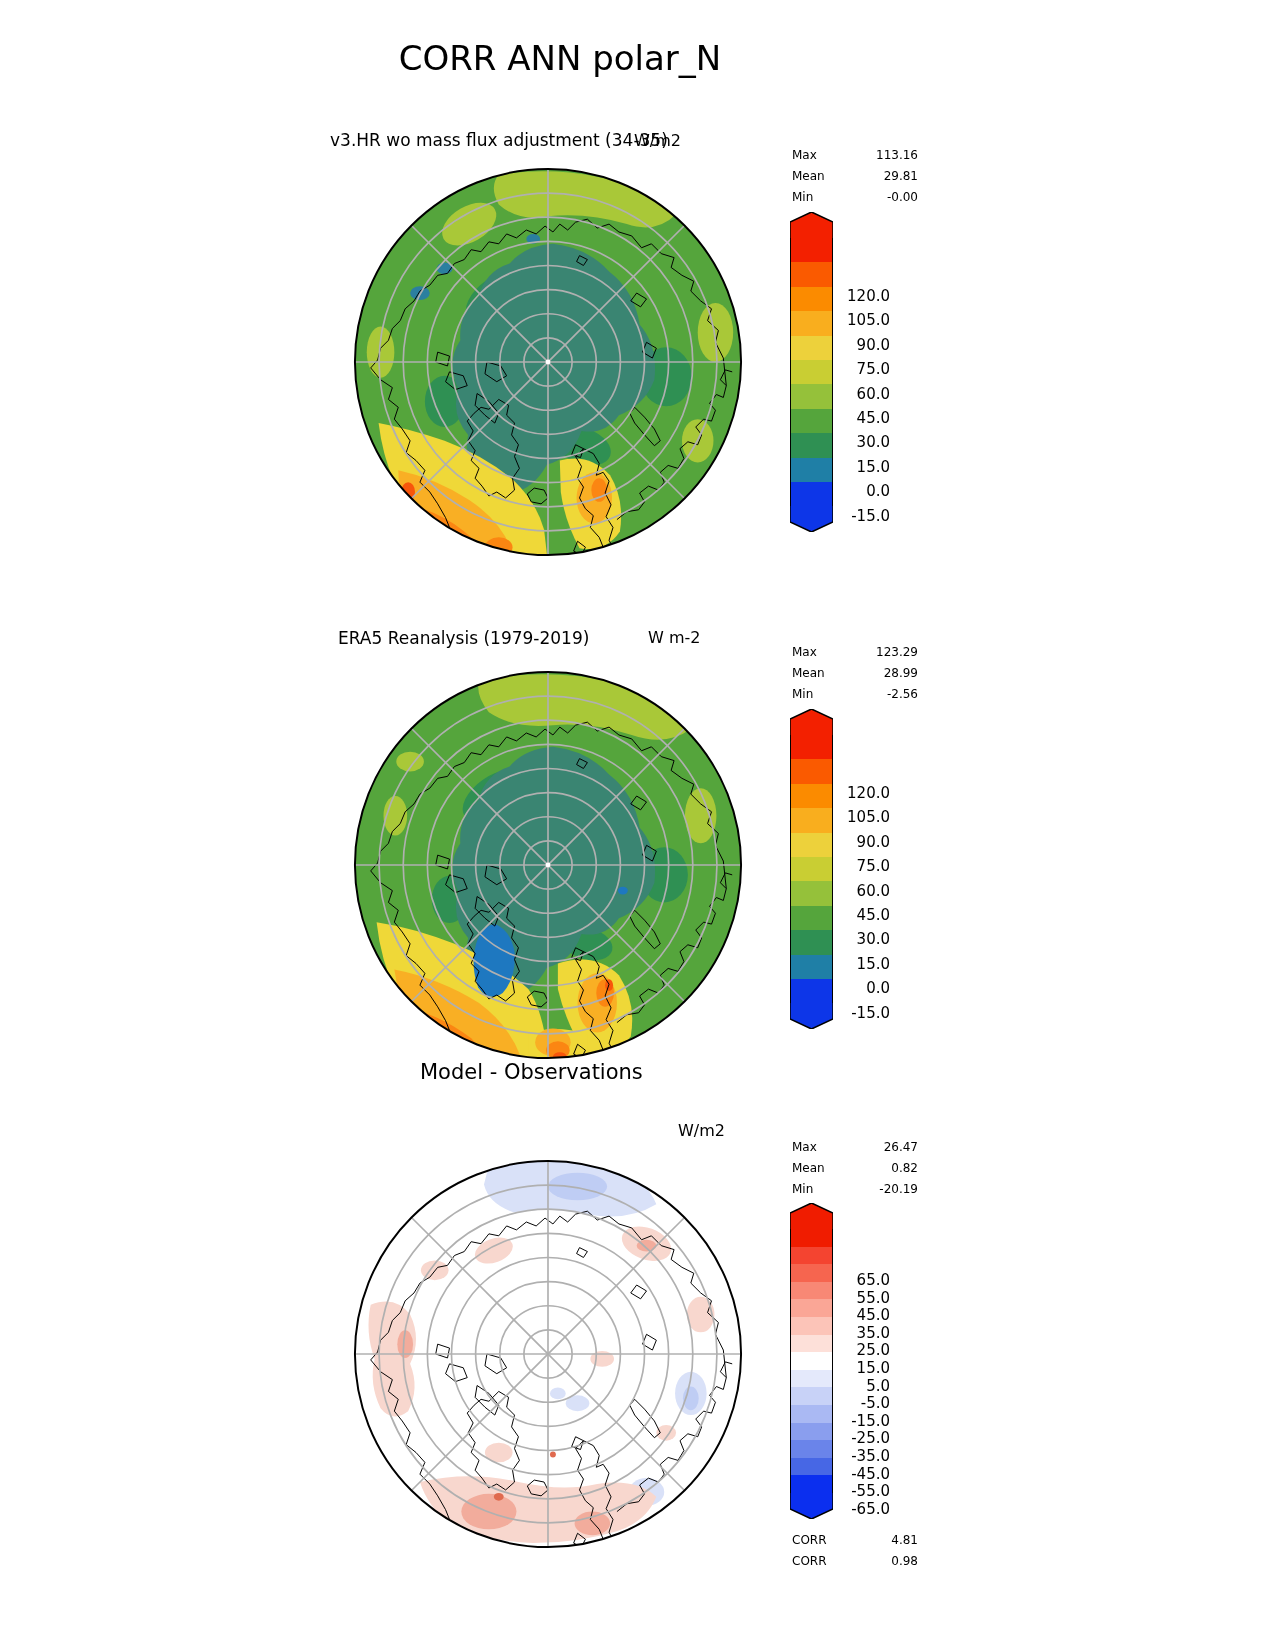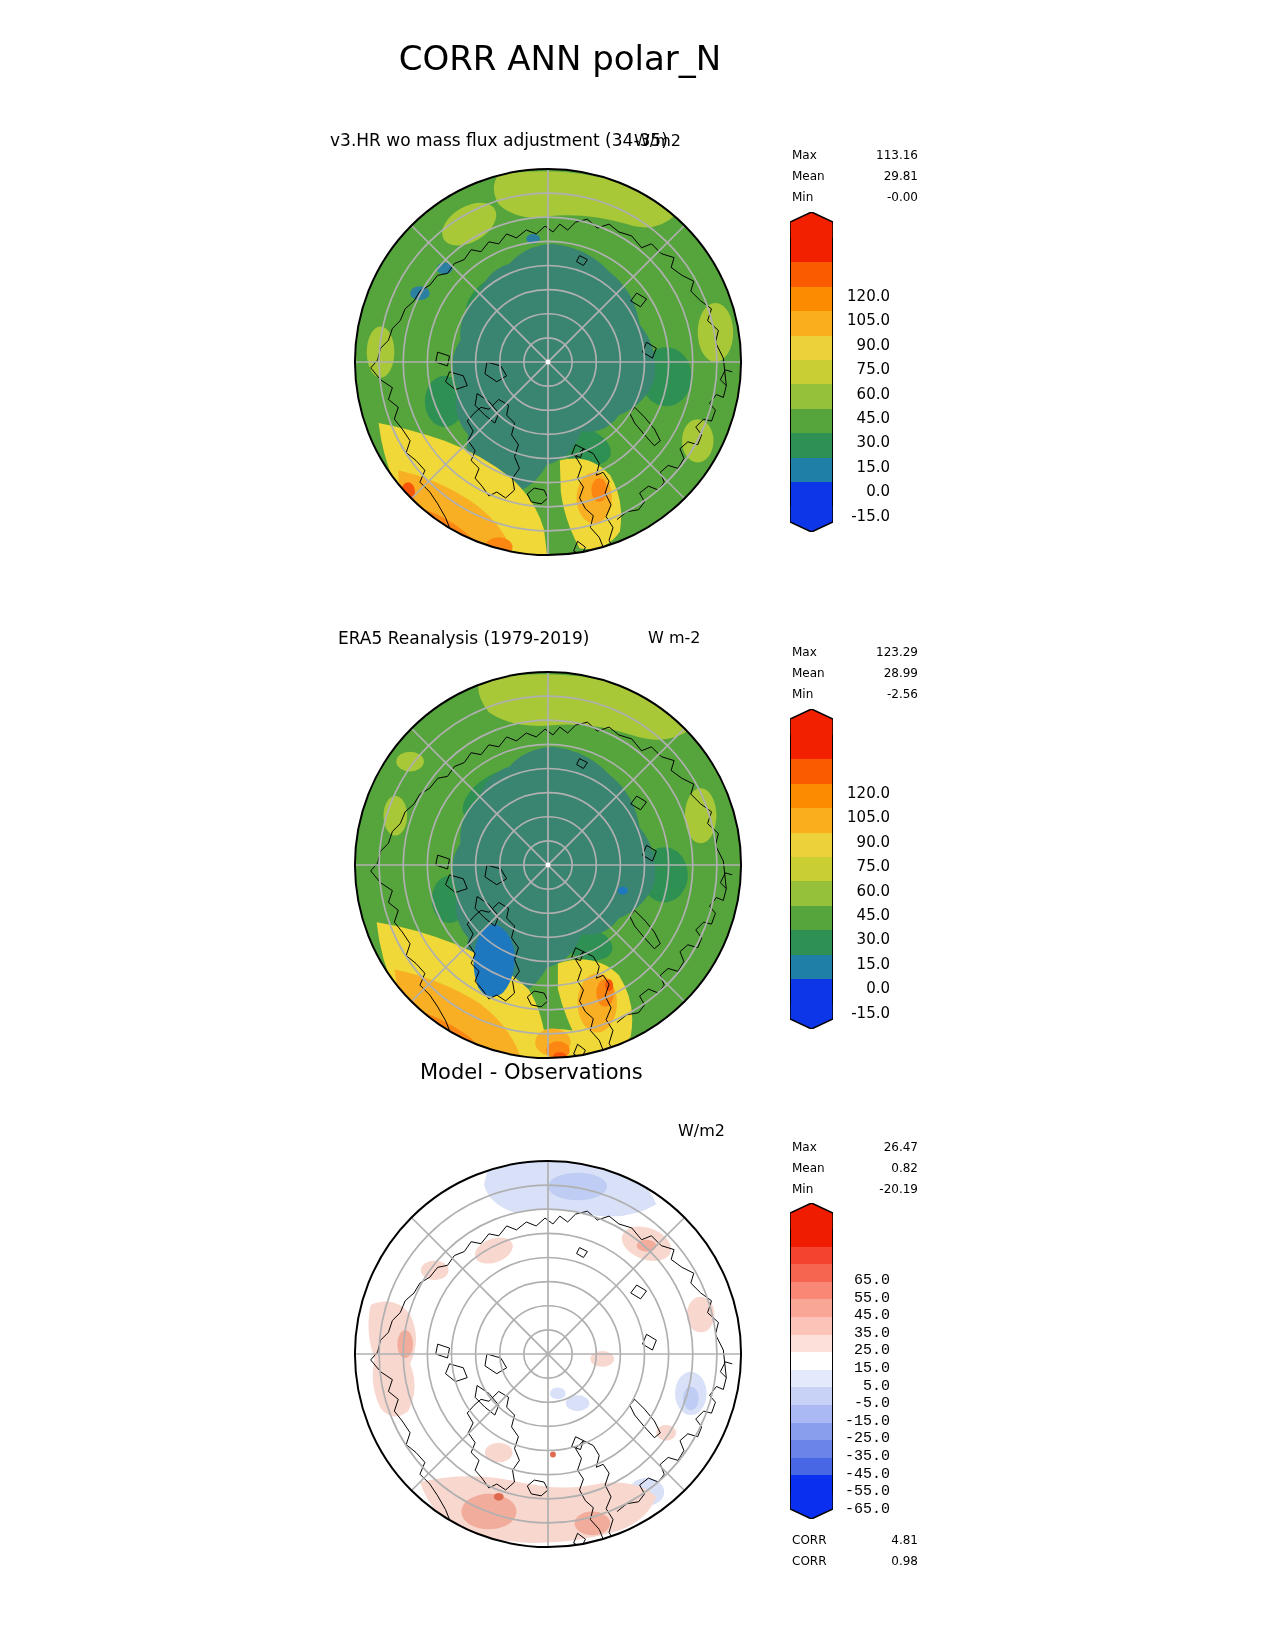--- a/index.html
+++ b/index.html
@@ -12,21 +12,21 @@
   .punits{font-size:16px;white-space:nowrap;}
   .stats{width:126px;font-size:12px;line-height:21px;}
   .srow{display:flex;justify-content:space-between;}
   .cbar{left:790px;width:43px;}
   .cbar > div{width:100%;}
   .cbar.h24 > div{height:24.4px;}
   .cbar.h17 > div{height:17.6px;}
   .cbar-frame{left:790px;width:43px;border-left:1.5px solid #000;border-right:1.5px solid #000;box-sizing:border-box;pointer-events:none;}
   .tickcol{left:836px;width:54px;font-size:15px;text-align:right;margin-top:34px;}
   .tickcol.h24 > div{height:24.4px;line-height:24.4px;}
-  .tickcol.h17 > div{height:17.6px;line-height:17.6px;font-family:Liberation Mono, monospace;}
+  .tickcol.h17 > div{height:17.6px;line-height:17.6px;}
   svg.map{display:block;}
 </style>
 </head>
 <body>
 
 <div id="canvas">
 
   <svg width="0" height="0" style="position:absolute">
     <defs>
       <g id="grat" stroke="#b0b0b0" stroke-width="1.7" fill="none">

